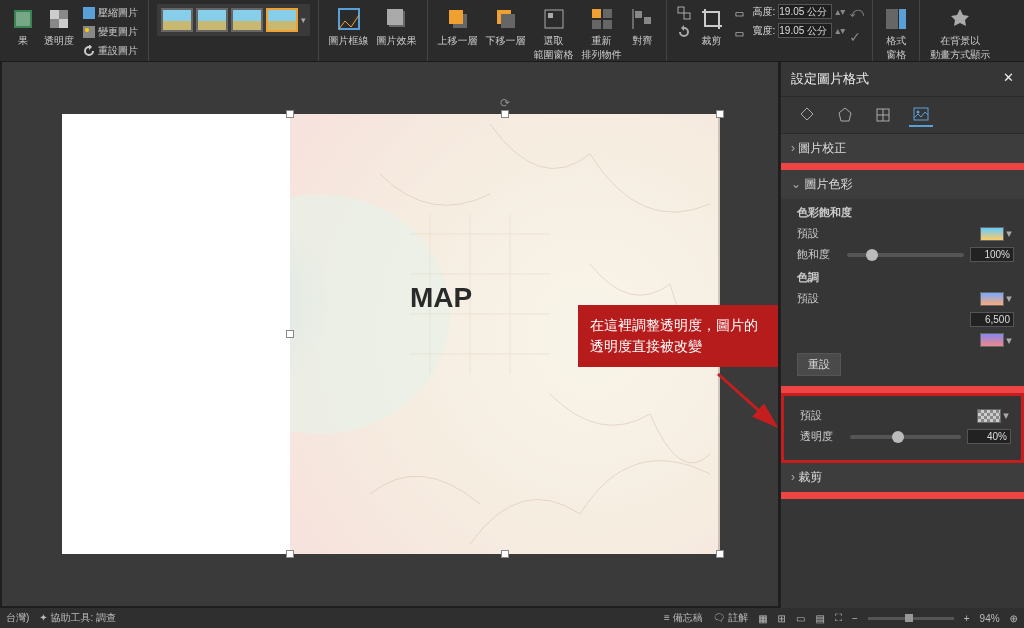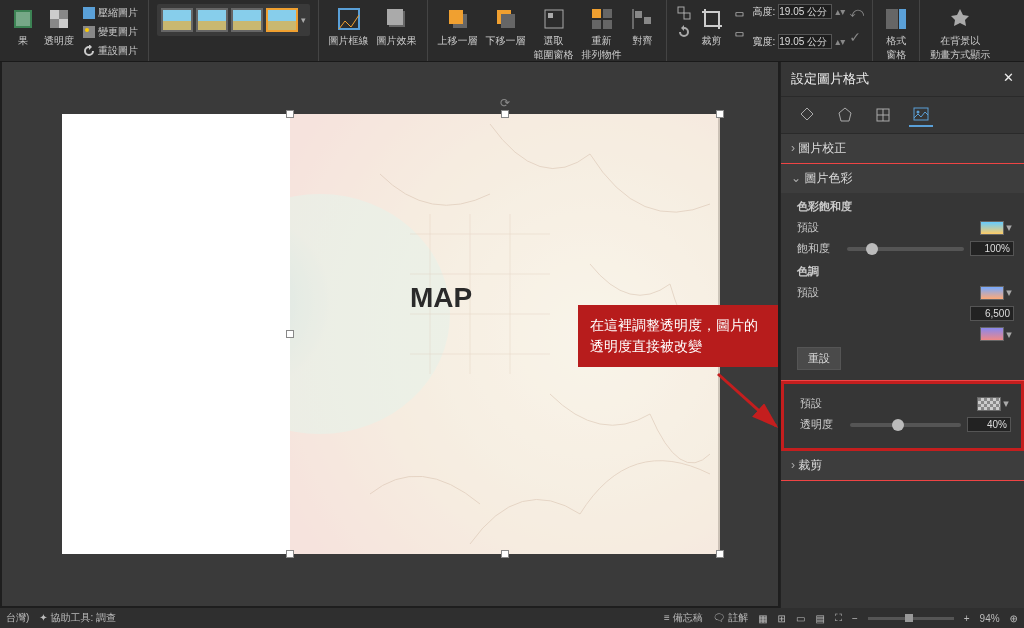--- a/index.html
+++ b/index.html
@@ -28,21 +28,21 @@
 .mtxt { position:absolute; left:120px; top:168px; font-weight:900; font-size:28px; color:#2a2a2a; }
 .handle { position:absolute; width:8px; height:8px; background:#fff; border:1px solid #888; }
 .rot { position:absolute; left:50%; top:-18px; transform:translateX(-50%); color:#888; font-size:12px; }
 
 
 .pane { position:absolute; right:0; top:62px; bottom:20px; width:244px; background:#363636; border-left:1px solid #222; overflow:hidden; }
 .phead { padding:8px 10px; font-size:13px; color:#eee; display:flex; justify-content:space-between; border-bottom:1px solid #2a2a2a; }
 .ptabs { display:flex; gap:14px; padding:6px 14px; border-bottom:1px solid #2a2a2a; }
 .ptab { width:24px; height:24px; display:flex; align-items:center; justify-content:center; cursor:pointer; }
 .ptab.active { border-bottom:2px solid #5aa0d8; }
-.section { border-bottom:1px solid #ef4444; }
+.section { border-bottom:7px solid #ef4444; }
 .shead { padding:6px 10px; font-size:12px; color:#ddd; cursor:pointer; background:#3d3d3d; }
 .shead::before { content:"› "; color:#aaa; }
 .shead.open::before { content:"⌄ "; }
 .sbody { padding:6px 10px 10px 16px; font-size:11px; color:#ccc; }
 .row { display:flex; align-items:center; justify-content:space-between; margin:6px 0; gap:6px; }
 .row label { flex:0 0 44px; }
 .slider { flex:1; height:4px; background:#555; position:relative; border-radius:2px; cursor:pointer; }
 .slider .th { position:absolute; top:-4px; width:12px; height:12px; border-radius:50%; background:#bbb; }
 .valbox { width:44px; background:#222; border:1px solid #555; color:#ddd; font-size:10px; padding:1px 3px; text-align:right; }
 .swatch { width:24px; height:14px; background:#fff; border:1px solid #666; display:inline-block; }
@@ -232,21 +232,21 @@
         <span>裁剪</span>
       </div>
     <div class="vstack" style="justify-content:center;gap:2px">
       <div class="rbtn small">
           <div class="ic">▭</div>
         </div>
       <div class="rbtn small">
           <div class="ic">▭</div>
         </div>
     </div>
-    <div class="vstack" style="justify-content:flex-start;gap:15px">
+    <div class="vstack" style="justify-content:flex-start;gap:4px">
       <div class="dimrow">
           <span>高度:</span>
           <input value="19.05 公分" style="">
           <span style="color:#888">▴▾</span>
         </div>
       <div class="dimrow">
           <span>寬度:</span>
           <input value="19.05 公分" style="">
           <span style="color:#888">▴▾</span>
         </div>

